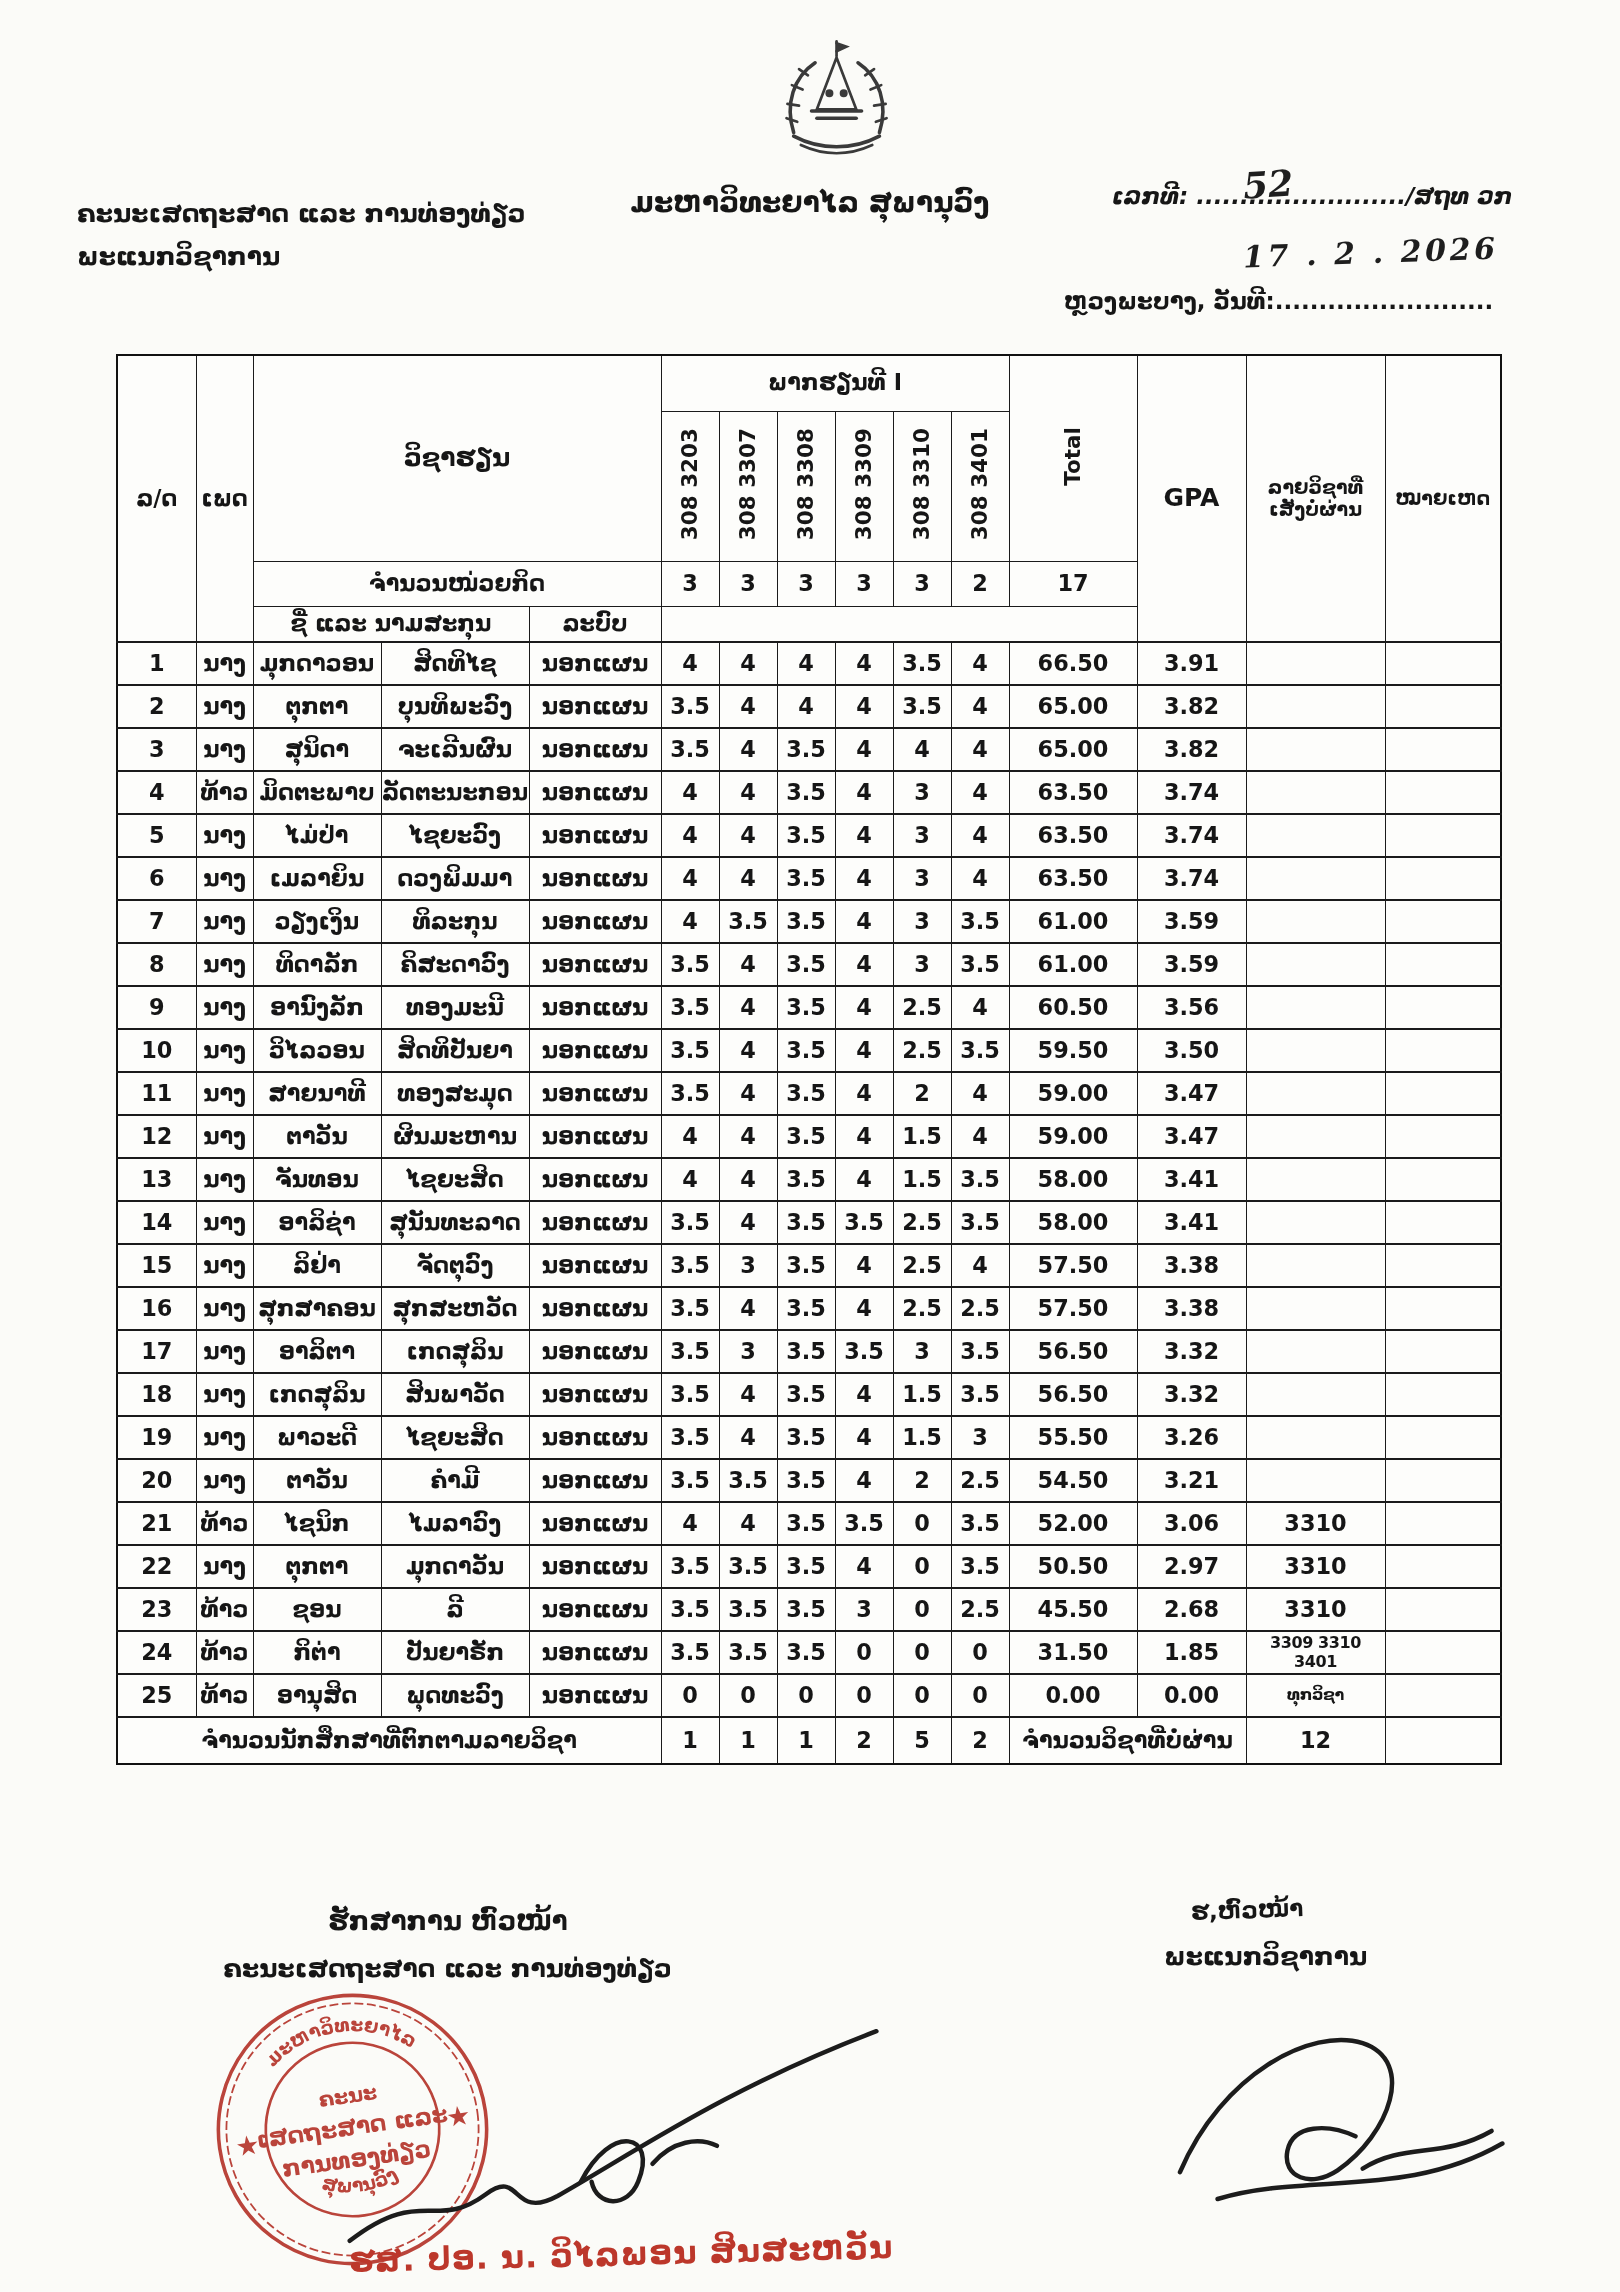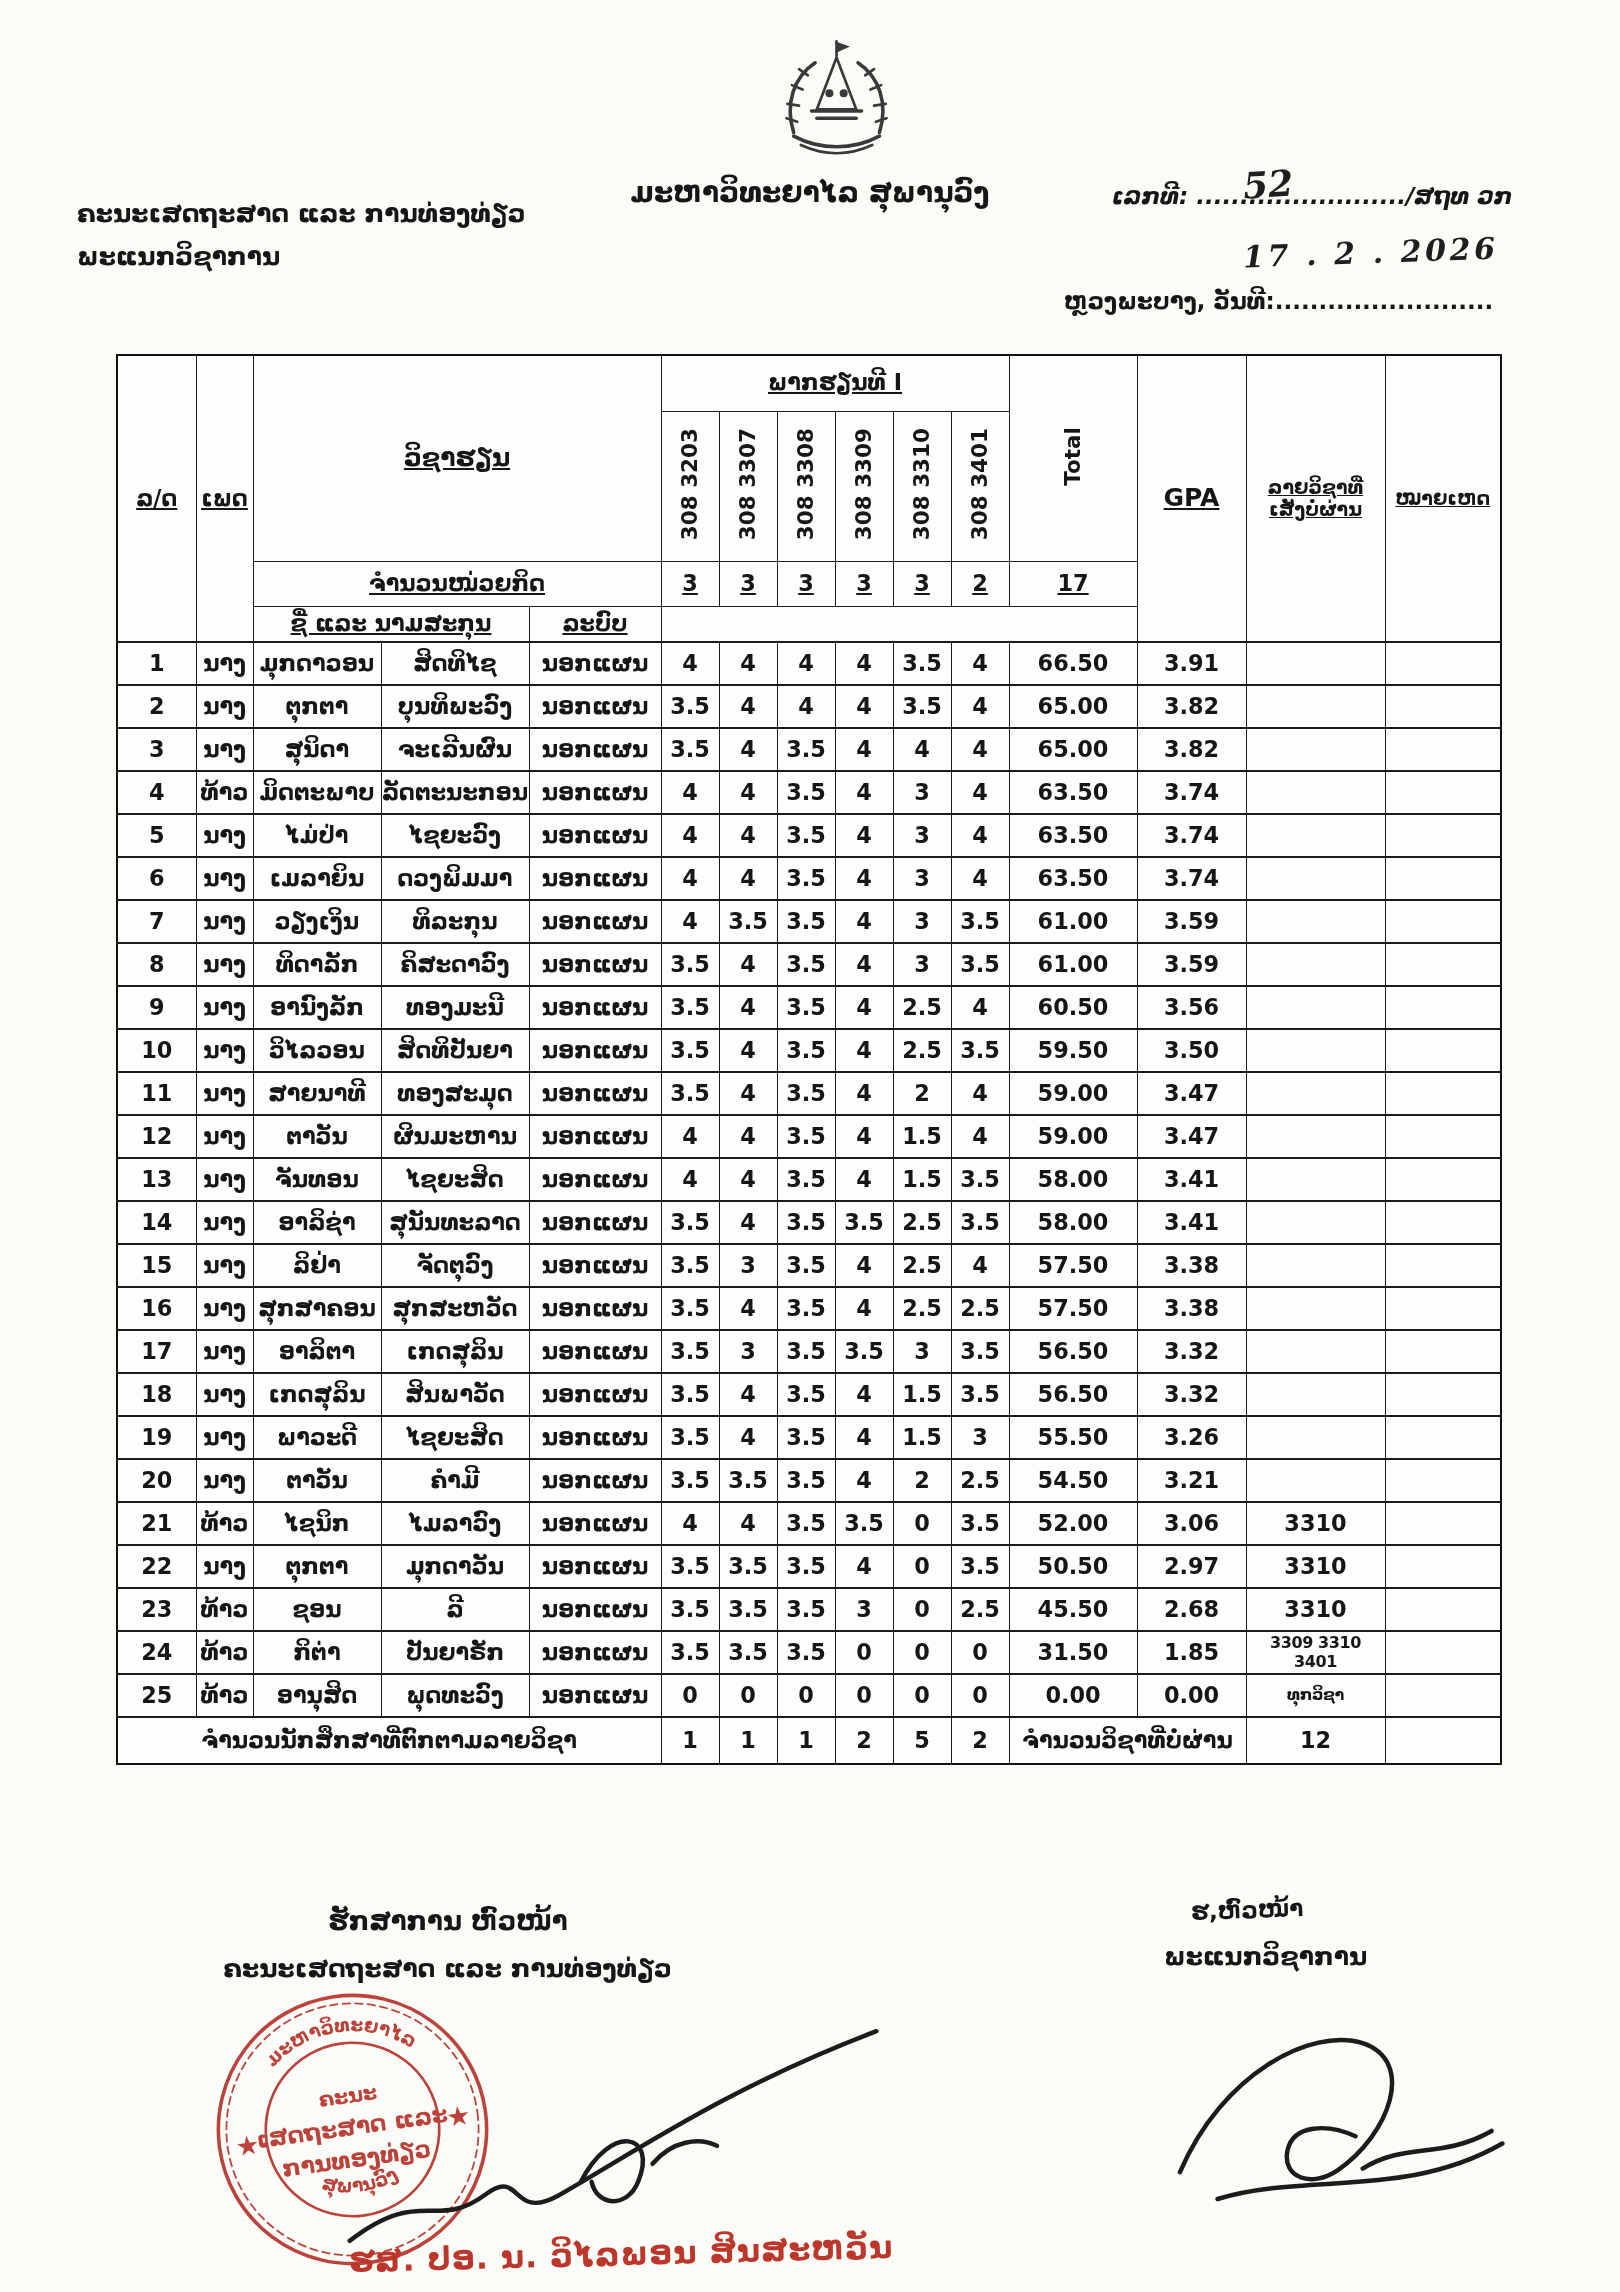--- a/index.html
+++ b/index.html
@@ -1,38 +1,38 @@
 <!DOCTYPE html>
 <html style="font-size:14.3px"><head>
 <meta charset="utf-8">
 <style>
   html,body{margin:0;padding:0;background:#e9e9e7;}
   .page{position:relative;width:1620px;height:2293px;background:#fbfbf8;overflow:hidden;
         font-family:"Liberation Serif","DejaVu Sans",serif;color:#161616;}
   .abs{position:absolute;}
   .lao{font-family:"DejaVu Sans","Liberation Serif",sans-serif;}
   
-  .uni-name{left:0;right:0;top:176px;text-align:center;font-size:28px;font-weight:bold;}
+  .uni-name{left:0;right:0;top:186px;text-align:center;font-size:28px;font-weight:bold;}
   .fac-line{left:77px;top:199px;font-size:25px;font-weight:bold;}
   .dep-line{left:77px;top:242px;font-size:25px;font-weight:bold;}
   .ref-line{left:1112px;top:183px;font-size:23px;font-weight:bold;white-space:nowrap;font-style:italic;}
   .date-line{left:1064px;top:244px;font-size:23px;font-weight:bold;white-space:nowrap;margin-top:44px;}
   .hand{font-style:italic;font-weight:bold;color:#1e1e1e;
         font-family:"DejaVu Serif","Liberation Serif",serif;}
   .ref-hand{left:1243px;top:163px;font-size:36px;transform:rotate(-4deg);}
   .date-hand{left:1243px;top:235px;font-size:30px;transform:rotate(-2deg);letter-spacing:3.6px;}
   .doc-title{left:0;right:0;top:292px;text-align:center;font-size:31px;font-weight:bold;}
   
   table.grades{position:absolute;left:116px;top:354px;width:1385px;border-collapse:collapse;
         table-layout:fixed;background:#fdfdfb;}
   table.grades th,table.grades td{border:1.8px solid #1b1b1b;padding:0;text-align:center;
         overflow:hidden;line-height:1.15;}
   table.grades{border:2.7px solid #111;}
   table.grades tbody td{border-width:2.7px 1.8px;height:41px;font-size:22.4px;font-weight:bold;}
-  thead th{font-weight:bold;text-decoration:underline;}
+  thead th{font-weight:bold;}
   .h-big{font-size:25px;margin-top:28px;}
   .h-med{font-size:22.4px;}
   .h-sm{font-size:19px;}
   .vert{writing-mode:vertical-rl;transform:rotate(180deg);white-space:nowrap;
         font-weight:bold;font-size:21.5px;display:inline-block;}
   td.c-first,td.c-last{text-align:left;padding-left:9px;font-size:22.4px;}
   td.c-gender{font-size:21.5px;}
   td.c-system{font-size:21.5px;}
   td.c-failed{font-size:19.7px;font-weight:bold;}
   td.c-failed.small{font-size:16px;letter-spacing:-0.4px;}

